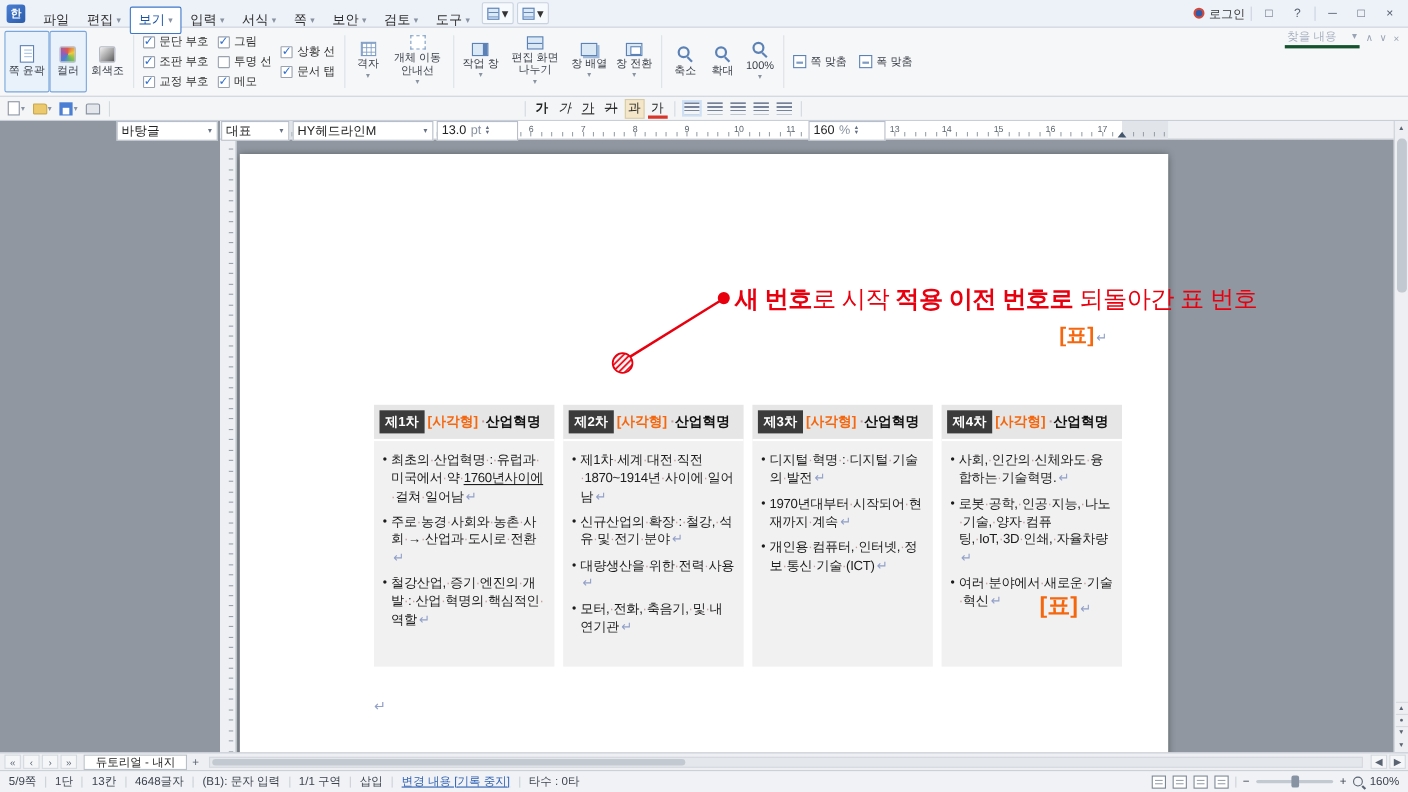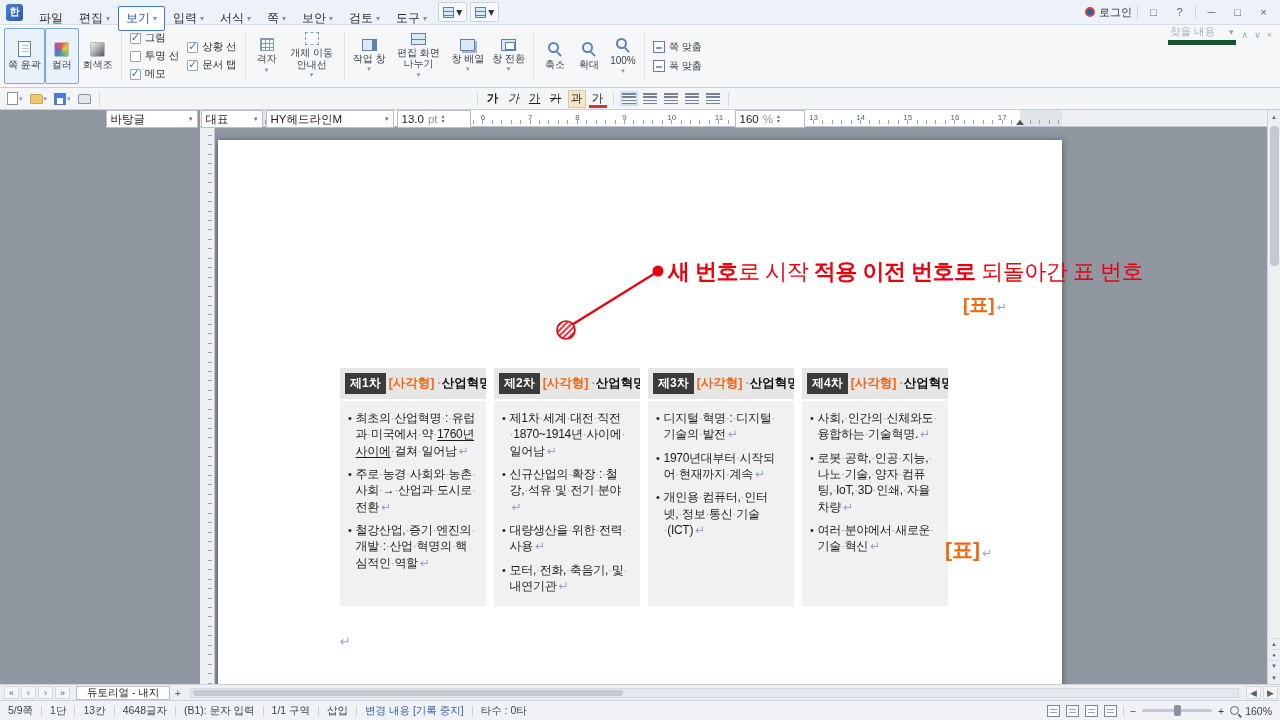--- a/index.html
+++ b/index.html
@@ -17,21 +17,21 @@
 .mi-grid { width:11px; height:11px; border:1px solid #5b82b8; background:linear-gradient(#5b82b8 1px, transparent 1px) 0 3px/11px 4px,#dce9f7; }
 .tb-right { margin-left:auto; display:flex; align-items:center; gap:5px; }
 .login { display:flex; align-items:center; gap:4px; font-size:11px; color:#333; }
 .login-dot { width:10px; height:10px; border-radius:50%; background:#2b5cab; border:2px solid #d04a3c; }
 .win-btn { width:21px; height:18px; display:flex; align-items:center; justify-content:center; font-size:11px; color:#5a6372; }
 .tb-div { width:1px; height:13px; background:#ccd3de; }
 
 
 #findbar { position:absolute; top:27px; right:8px; height:15px; display:flex; align-items:center; gap:6px; z-index:60; font-size:10.5px; color:#a8b1c0; }
 #findbar .fico { font-size:9px; color:#9aa4b4; }
-#findbar .fbox { display:flex; align-items:center; gap:14px; border-bottom:5px solid #14532d; padding:0 2px 1px 2px; }
+#findbar .fbox { display:flex; align-items:center; gap:14px; border-bottom:3px solid #14532d; padding:0 2px 1px 2px; }
 
 
 #ribbon { position:absolute; top:25px; left:0; width:1280px; height:63px; background:#f6f7f9; border-bottom:1px solid #c9cfd8; display:flex; align-items:stretch; padding:3px 4px; z-index:40; }
 .rib-div { width:1px; background:#dde1e8; margin:4px 4px; flex:none; }
 .rib-big { display:flex; flex-direction:column; align-items:center; justify-content:center; gap:2px; min-width:34px; padding:2px 3px; font-size:10px; color:#3a3f48; text-align:center; line-height:1.15; border:1px solid transparent; border-radius:2px; flex:none; }
 .rib-big .arrow { font-size:7px; color:#8a93a2; margin-top:-1px; }
 .rib-big.active { border-color:#79a6dd; background:#e9f1fb; }
 .ic { display:block; flex:none; }
 .ic-pageoutline { width:13px; height:16px; border:1px solid #5c82b5; background:linear-gradient(#a9c4e4,#a9c4e4) 3px 3px/7px 1px no-repeat,linear-gradient(#a9c4e4,#a9c4e4) 3px 6px/7px 1px no-repeat,linear-gradient(#a9c4e4,#a9c4e4) 3px 9px/7px 1px no-repeat,#fff; }
 .ic-color { width:15px; height:15px; border-radius:2px; background:conic-gradient(#e05a4b,#eec93f,#6fbf5a,#4a7fd4,#9a5ab8,#e05a4b); border:1px solid #b3bac6; }
@@ -47,21 +47,21 @@
 .ic-win.w4::after { content:""; position:absolute; left:3px; top:2px; width:8px; height:6px; border:1px solid #5c82b5; background:#fff; }
 .ic-zoom { width:11px; height:11px; border:2px solid #5c82b5; border-radius:50%; position:relative; margin:1px 4px 4px 1px; }
 .ic-zoom::after { content:""; position:absolute; width:6px; height:2px; background:#5c82b5; right:-5px; bottom:-4px; transform:rotate(45deg); }
 .ic-fit { width:12px; height:12px; border:1px solid #5c82b5; background:#fff; position:relative; flex:none; }
 .ic-fit::after { content:""; position:absolute; left:2px; right:2px; top:5px; height:2px; background:#7d9cc4; }
 #rib-checkboxes { display:flex; }
 .cb-col { display:flex; flex-direction:column; justify-content:center; gap:4px; padding:0 4px; }
 .cb-row { display:flex; align-items:center; gap:4px; font-size:10.5px; color:#333; white-space:nowrap; }
 .cb-box { width:11px; height:11px; border:1px solid #9aa2ae; background:#fff; position:relative; border-radius:1px; flex:none; }
 .cb-box.checked::after { content:"✓"; position:absolute; left:0; top:-3px; color:#2e6fd0; font-size:11px; font-weight:bold; }
-.fit-col { display:flex; flex-direction:column; justify-content:center; gap:3px;align-items:center; }
+.fit-col { display:flex; flex-direction:row; justify-content:center; gap:3px;align-items:center; }
 .rib-small { display:flex; align-items:center; gap:4px; font-size:10px; color:#3a3f48; padding:1px 4px; white-space:nowrap; }
 #rib-grid-group,#rib-window-group { display:flex; }
 
 
 #toolbar { position:absolute; top:88px; left:0; width:1280px; height:22px; background:#f3f5f7; border-bottom:1px solid #c9cfd8; display:flex; align-items:center; padding:0 5px; gap:3px; z-index:40; }
 .tbtn { height:18px; display:flex; align-items:center; justify-content:center; gap:1px; padding:0 2px; border-radius:2px; flex:none; }
 .tbtn .arrow { font-size:7px; color:#8a93a2; }
 .ti { display:inline-block; }
 .ti-new { width:11px; height:13px; border:1px solid #8a93a2; background:#fff; }
 .ti-open { width:13px; height:10px; background:#ecc96d; border:1px solid #c9a84a; border-radius:1px 3px 1px 1px; }
@@ -101,21 +101,21 @@
 .heading-chip { background:#0d0d0d; color:#fff; font-weight:bold; font-size:14.5px; padding:3px 10px; margin-left:2px; letter-spacing:.5px; flex:none; }
 .heading-title { font-size:19px; font-weight:bold; color:#000; margin-left:9px; letter-spacing:1px; }
 .caret { width:2px; height:21px; background:#111; margin-left:3px; }
 .anchor-tag { position:absolute; color:#f5670f; font-weight:600; white-space:nowrap; }
 #anchor-top { left:745px; top:152px; font-size:19px; }
 #anchor-bottom { left:727px; top:396px; font-size:21px; }
 .pmark { color:#93a1c9; font-weight:normal; font-size:12px; margin-left:2px; }
 .caption { position:absolute; left:122px; top:196px; width:722px; text-align:center; font-size:13.5px; color:#111; font-weight:bold; letter-spacing:-.2px; }
 .otag { color:#f5670f; font-weight:bold; }
 .doc-table { position:absolute; left:122px; top:228px; display:flex; gap:8px; }
-.tcol { width:146px; flex:none; }
+.tcol { width:164px; flex:none; }
 .thead { height:33px; background:#e6e6e6; border-bottom:2px solid #fff; display:flex; align-items:center; padding:0 5px; gap:3px; white-space:nowrap; overflow:hidden; font-size:12.5px; }
 .chip { background:#3b3b3b; color:#fff; font-weight:bold; padding:2px 5px; font-size:12px; flex:none; }
 .htitle { font-weight:bold; color:#111; }
 .tbody { height:205px; background:#f1f1f1; padding:9px 8px 6px 8px; overflow:hidden; }
 .bullet { display:flex; gap:4px; margin-bottom:7px; font-size:12px; line-height:1.36; color:#1c1c1c; letter-spacing:-.3px; }
 .bmark { flex:none; font-size:11px; margin-top:1px; }
 .useg { text-decoration:underline; text-underline-offset:2px; }
 .sp { color:#c49c9c; }
 .endmark { position:absolute; left:122px; top:494px; font-size:13px; color:#93a1c9; }
 
@@ -135,21 +135,21 @@
 .nav-btn { width:15px; height:13px; display:flex; align-items:center; justify-content:center; font-size:9px; color:#5a6372; background:#f4f6f8; border:1px solid #d4d9df; margin-left:2px; flex:none; }
 .doc-tab { display:flex; align-items:center; height:14px; background:#fff; border:1px solid #b9c0ca; padding:0 10px; margin-left:6px; color:#222; flex:none; }
 .add-tab { width:15px; text-align:center; color:#5a6372; flex:none; }
 .hs-track { flex:1; height:10px; margin:0 5px; background:#e4e7eb; border:1px solid #d4d9df; position:relative; }
 .hs-thumb { position:absolute; left:2px; top:1px; width:430px; height:6px; background:#c3c9d1; border-radius:3px; }
 
 
 #statusbar { position:absolute; top:700px; left:0; width:1280px; height:20px; background:#f0f2f5; border-top:1px solid #ccd1d8; display:flex; align-items:center; padding:0 8px; gap:8px; font-size:10.5px; color:#3e4450; z-index:40; }
 #status-items { display:flex; align-items:center; gap:8px; }
 .sdiv { width:1px; height:10px; background:#ccd1d8; }
-.schange { color:#2d5fb3; }
+.schange { color:#2d5fb3;text-decoration:underline; }
 .status-right { margin-left:auto; display:flex; align-items:center; gap:6px; }
 .vicon { width:13px; height:12px; border:1px solid #7c8795; background:#fff; position:relative; flex:none; }
 .vicon::after { content:""; position:absolute; left:2px; right:2px; top:3px; height:1px; background:#9aa4b0; box-shadow:0 3px 0 #9aa4b0; }
 .sl-track { width:70px; height:3px; background:#c3c9d1; border-radius:2px; position:relative; }
 .sl-thumb { position:absolute; left:32px; top:-4px; width:7px; height:11px; background:#8793a3; border-radius:2px; }
 .mini-zoom { width:9px; height:9px; border:1.5px solid #5a6372; border-radius:50%; position:relative; }
 .mini-zoom::after { content:""; position:absolute; width:4px; height:1.5px; background:#5a6372; right:-4px; bottom:-2px; transform:rotate(45deg); }
 .zoom-label { font-size:10.5px; color:#3e4450; }
 </style>
 </head>
@@ -236,20 +236,34 @@
     <span class="ic ic-color"></span>
     <span>컬러</span>
   </div>
   <div class="rib-big">
     <span class="ic ic-gray"></span>
     <span>회색조</span>
   </div>
   <div class="rib-div"></div>
 
   <div id="rib-checkboxes">
+      <div class="cb-col">
+        <label class="cb-row">
+          <span class="cb-box checked"></span>
+          <span>문단 부호</span>
+        </label>
+        <label class="cb-row">
+          <span class="cb-box checked"></span>
+          <span>조판 부호</span>
+        </label>
+        <label class="cb-row">
+          <span class="cb-box checked"></span>
+          <span>교정 부호</span>
+        </label>
+      </div>
       <div class="cb-col">
         <label class="cb-row">
           <span class="cb-box checked"></span>
           <span>그림</span>
         </label>
         <label class="cb-row">
           <span class="cb-box"></span>
           <span>투명 선</span>
         </label>
         <label class="cb-row">

